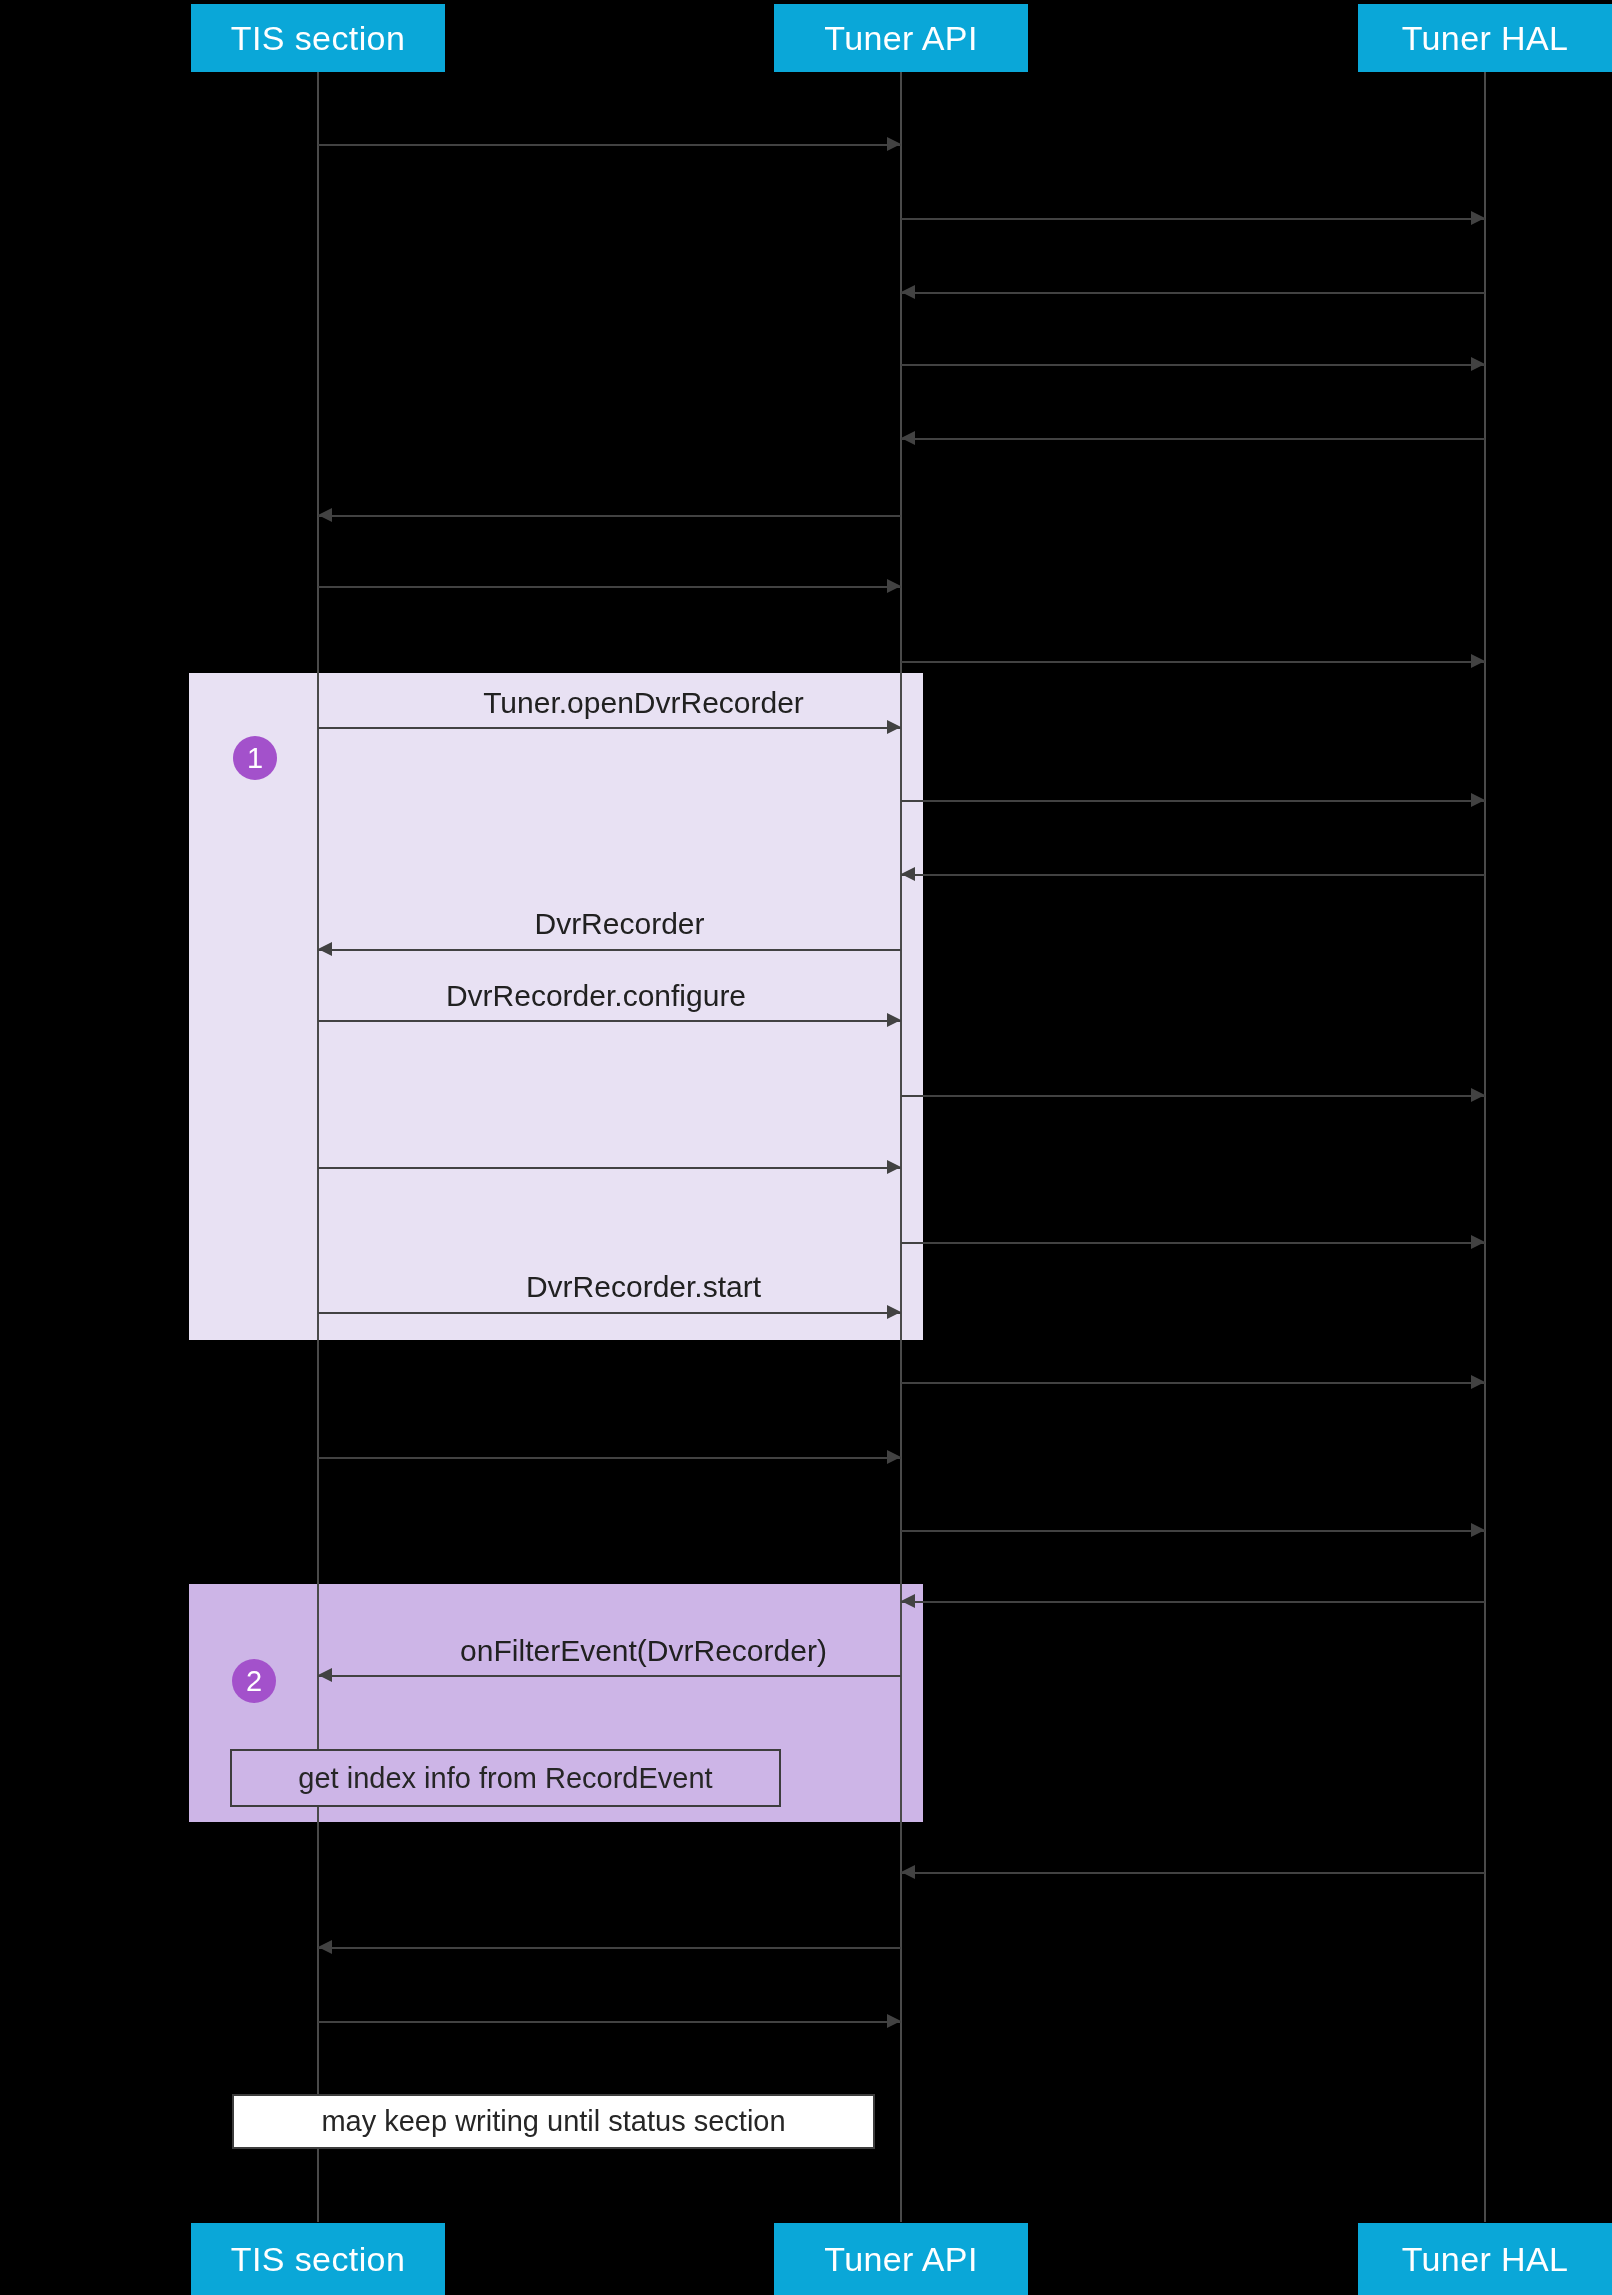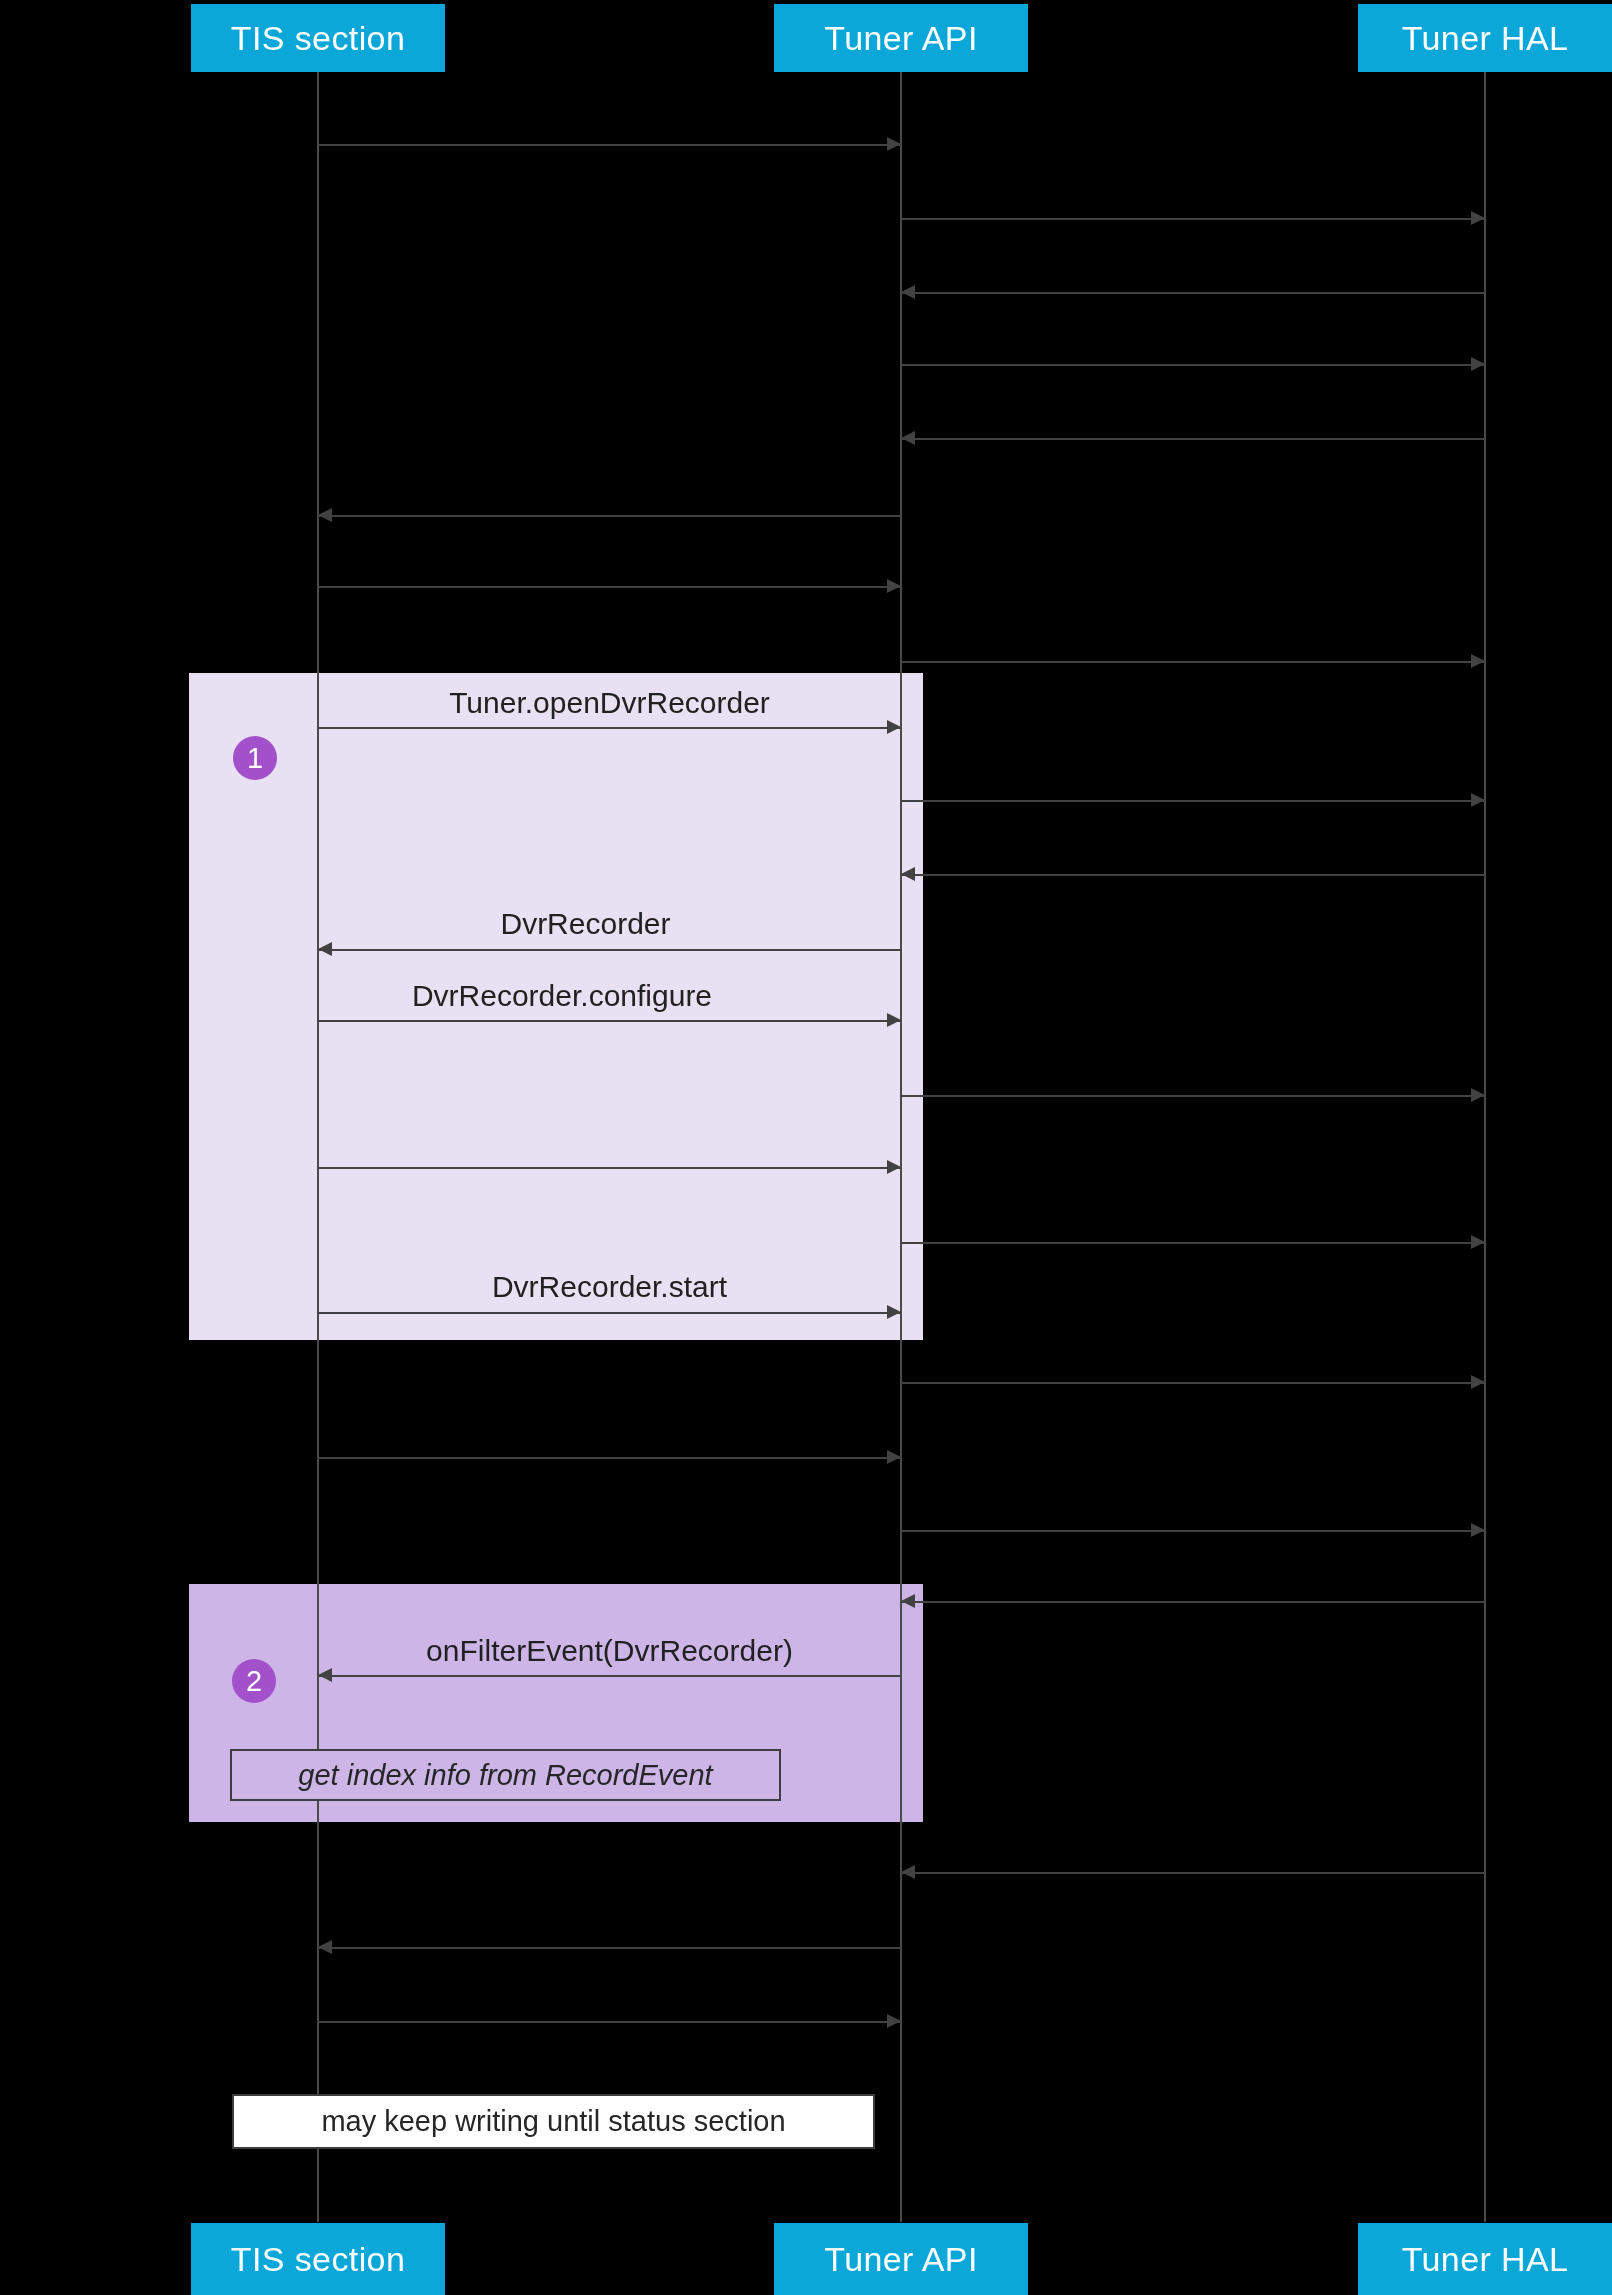--- a/index.html
+++ b/index.html
@@ -23,20 +23,21 @@
     position:absolute;width:0;height:0;top:-6.6px;
     border-top:7.3px solid transparent;
     border-bottom:7.3px solid transparent;
   }
   .msg-label{
     position:absolute;
     text-align:center;
     font-size:30px;
     height:39px;line-height:39px;
     white-space:nowrap;
+    padding-left:34px;
   }
   .badge{
     position:absolute;
     border-radius:50%;
     display:flex;align-items:center;justify-content:center;
     font-size:29px;
   }
   .note-box{
     position:absolute;box-sizing:border-box;
     border:2.2px solid #3d3d3d;
@@ -129,21 +130,21 @@
       <div class="msg-head" style="left: 0px; border-right: 14.6px solid rgb(66, 66, 66);"></div>
     </div>
     <div class="msg-line" style="left: 318px; top: 1947px; width: 583px; background: rgb(66, 66, 66); z-index: 3;">
       <div class="msg-head" style="left: 0px; border-right: 14.6px solid rgb(66, 66, 66);"></div>
     </div>
     <div class="msg-line" style="left: 318px; top: 2021px; width: 583px; background: rgb(66, 66, 66); z-index: 3;">
       <div class="msg-head" style="right: 0px; border-left: 14.6px solid rgb(66, 66, 66);"></div>
     </div>
     <div class="badge" style="left: 233px; top: 736px; width: 44px; height: 44px; background: rgb(163, 81, 203); color: rgb(255, 255, 255); z-index: 5;">1</div>
     <div class="badge" style="left: 232px; top: 1659px; width: 44px; height: 44px; background: rgb(163, 81, 203); color: rgb(255, 255, 255); z-index: 5;">2</div>
-    <div class="note-box" style="left: 230px; top: 1749px; width: 551px; height: 52px; background: rgb(205, 181, 231); border-color: rgb(61, 61, 61); color: rgb(38, 38, 38); z-index: 6; font-style: italic;">get index info from RecordEvent</div>
+    <div class="note-box" style="left: 230px; top: 1749px; width: 551px; height: 58px; background: rgb(205, 181, 231); border-color: rgb(61, 61, 61); color: rgb(38, 38, 38); z-index: 6;">get index info from RecordEvent</div>
     <div class="note-box" style="left: 232px; top: 2094px; width: 643px; height: 55px; background: rgb(255, 255, 255); border-color: rgb(61, 61, 61); color: rgb(38, 38, 38); z-index: 6;">may keep writing until status section</div>
     <div class="header-box" style="left: 191px; top: 4.4px; width: 254px; height: 68px; background: rgb(10, 167, 216); color: rgb(255, 255, 255); z-index: 7;">TIS section</div>
     <div class="header-box" style="left: 774px; top: 4.4px; width: 254px; height: 68px; background: rgb(10, 167, 216); color: rgb(255, 255, 255); z-index: 7;">Tuner API</div>
     <div class="header-box" style="left: 1358px; top: 4.4px; width: 254px; height: 68px; background: rgb(10, 167, 216); color: rgb(255, 255, 255); z-index: 7;">Tuner HAL</div>
     <div class="header-box" style="left: 191px; top: 2223px; width: 254px; height: 73px; background: rgb(10, 167, 216); color: rgb(255, 255, 255); z-index: 7;">TIS section</div>
     <div class="header-box" style="left: 774px; top: 2223px; width: 254px; height: 73px; background: rgb(10, 167, 216); color: rgb(255, 255, 255); z-index: 7;">Tuner API</div>
     <div class="header-box" style="left: 1358px; top: 2223px; width: 254px; height: 73px; background: rgb(10, 167, 216); color: rgb(255, 255, 255); z-index: 7;">Tuner HAL</div>
   </div>
 
 

